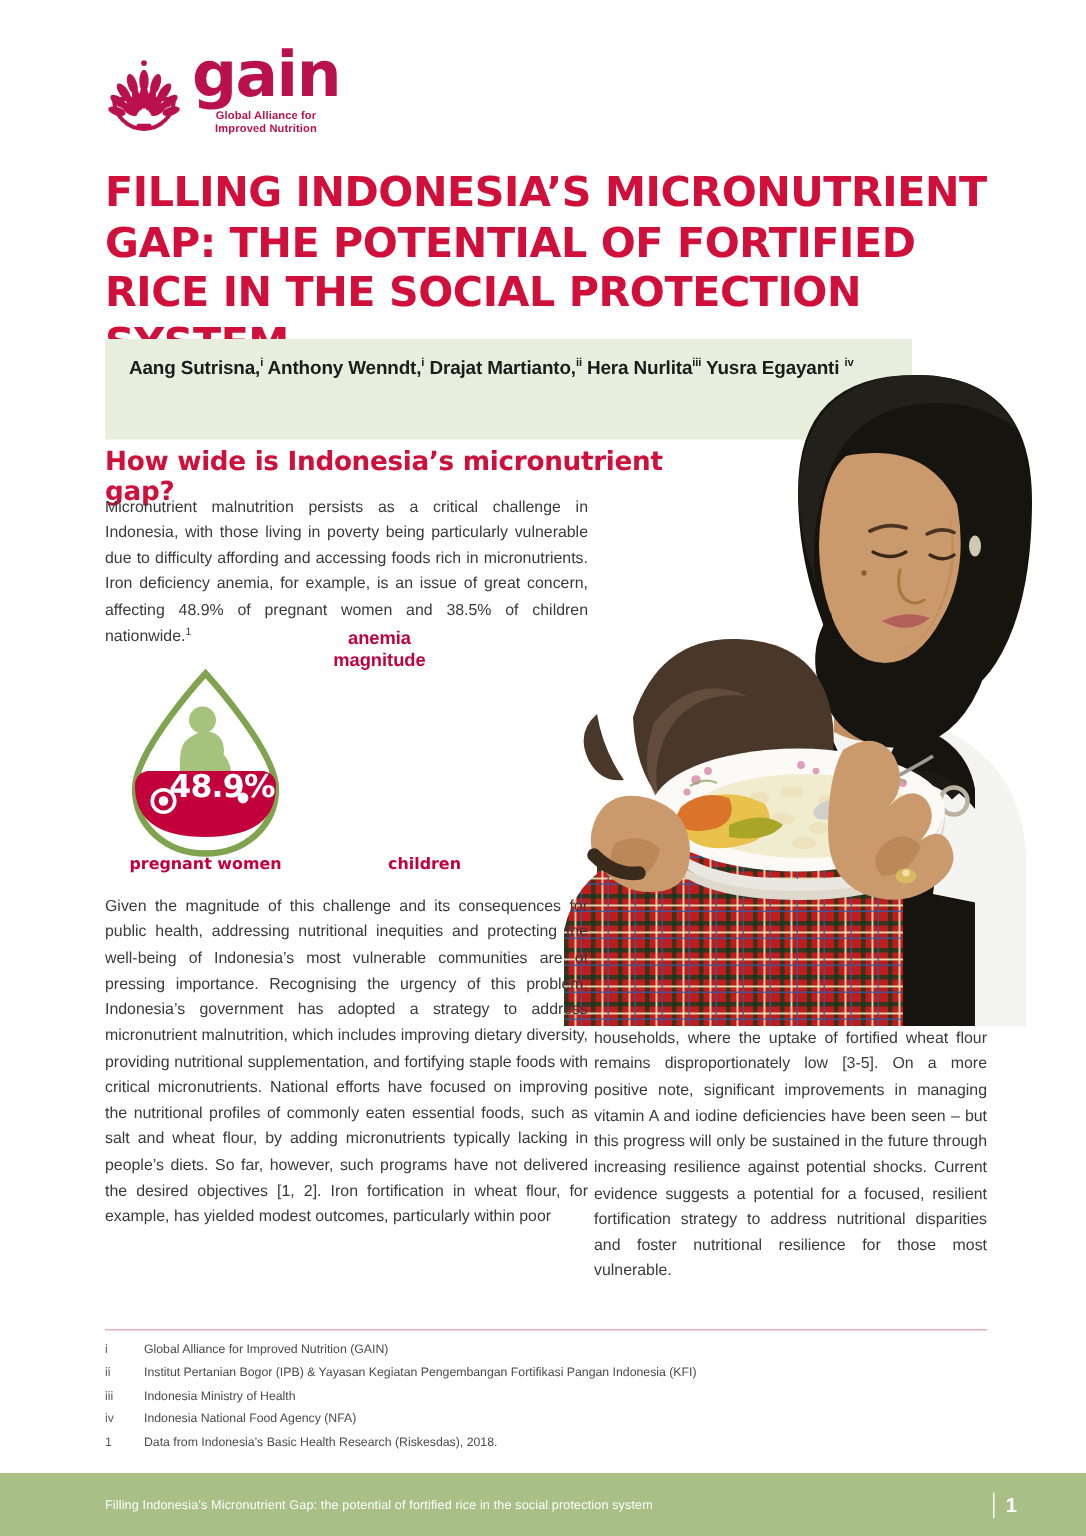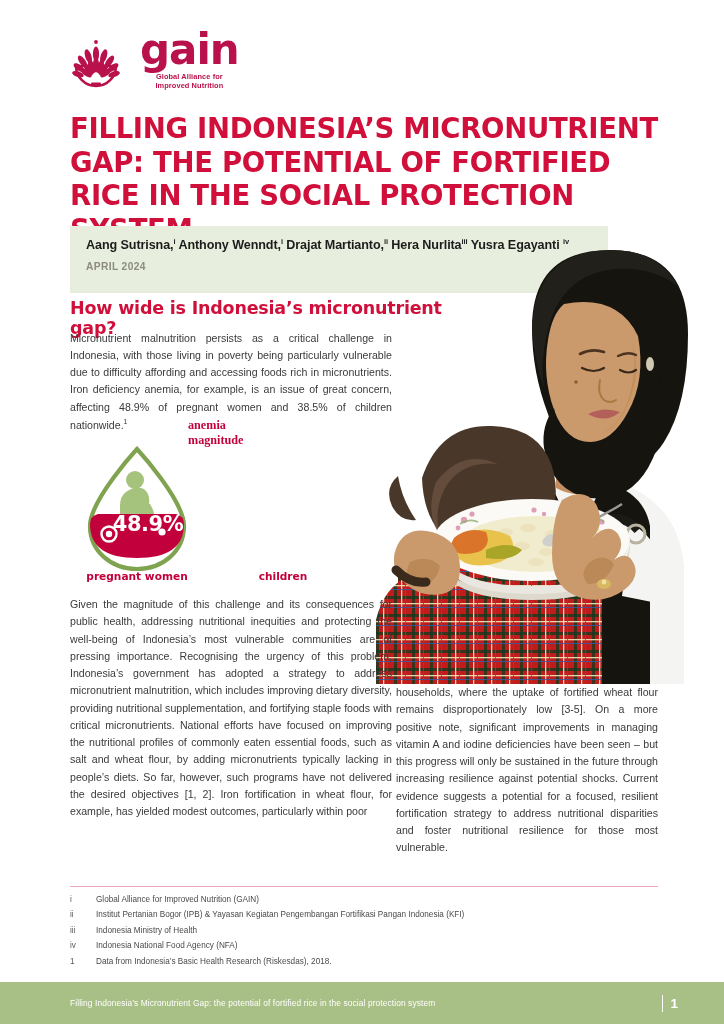--- a/index.html
+++ b/index.html
@@ -21,21 +21,21 @@
 
   
   .logo-block {
     position: absolute;
     left: 70px;
     top: 28px;
     width: 200px;
     height: 62px;
     display: flex;
     align-items: flex-end;
-    gap: 18px;
+    gap: 6px;
   }
   .logo-mark { width: 52px; height: 54px; flex: 0 0 52px; }
   .logo-word { display: flex; flex-direction: column; }
   .logo-gain {
     font-family: "DejaVu Sans", sans-serif;
     font-size: 42px;
     font-weight: 700;
     line-height: 0.92;
     color: #b9114b;
     letter-spacing: -1px;
@@ -138,21 +138,22 @@
     top: 418px;
     width: 320px;
     height: 172px;
     z-index: 4;
   }
   .info-title {
     position: absolute;
     left: 118px;
     top: 0px;
     width: 130px;
-    font-family: Liberation Serif, serif;
+    text-align: center;
+    font-family: Liberation Sans, sans-serif;
     font-size: 12.2px;
     font-weight: 700;
     line-height: 1.24;
     color: #c2003c;
   }
   .drop-wrap { position: absolute; top: 26px; }
   .drop-a { left: 6px; }
   .drop-b { left: 152px; }
   .drop-svg { display: block; }
   .drop-pct {
@@ -330,21 +331,20 @@
         <span>Global Alliance for</span><br>
         <span>Improved Nutrition</span>
       </div>
     </div>
   </div>
 
   <h1 class="doc-title">FILLING INDONESIA’S MICRONUTRIENT GAP: THE POTENTIAL OF FORTIFIED RICE IN THE SOCIAL PROTECTION SYSTEM</h1>
 
   <div class="author-box">
     <div class="author-line">Aang Sutrisna,<sup>i</sup> Anthony Wenndt,<sup>i</sup> Drajat Martianto,<sup>ii</sup> Hera Nurlita<sup>iii</sup> Yusra Egayanti <sup>iv</sup></div>
-    <div class="author-date">APRIL 2024</div>
   </div>
 
   <svg class="photo" viewBox="0 0 388 452">
     <defs>
       <clipPath id="bowlclip">
         <ellipse cx="196" cy="310" rx="96" ry="40"></ellipse>
       </clipPath>
       <pattern id="plaid" width="18" height="18" patternUnits="userSpaceOnUse">
         <rect width="18" height="18" fill="#c01c1c"></rect>
         <rect width="18" height="3" y="4" fill="#0d3b1e" opacity="0.75"></rect>

